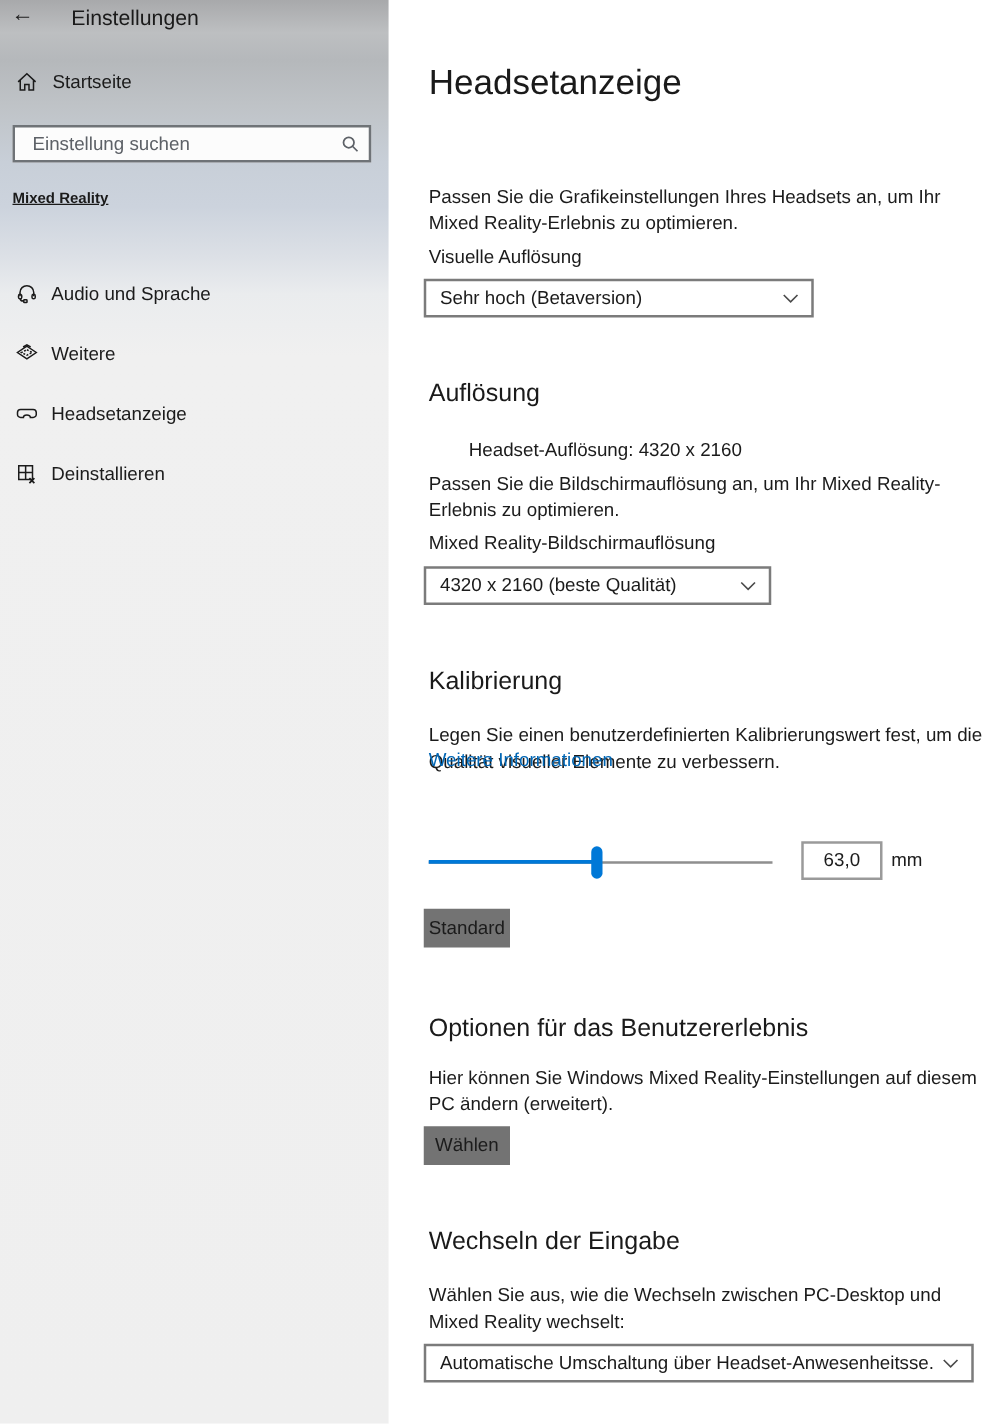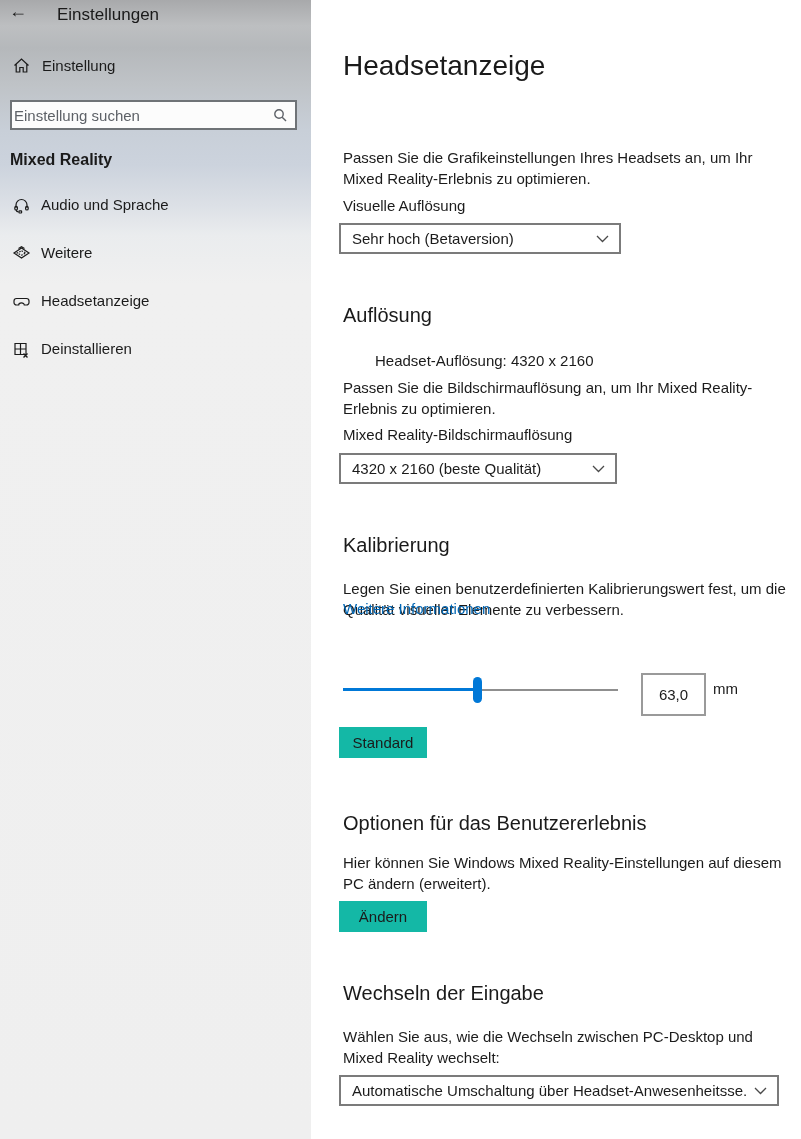--- a/index.html
+++ b/index.html
@@ -21,30 +21,30 @@
 
   .home-row { position:absolute; left:12px; top:56px; display:flex; align-items:center; gap:11px; }
   .home-row .label { font-size:15px; }
 
   .search-box {
     position:absolute; left:10px; top:100px; width:287px; height:30px;
     border:2px solid #6f7377; background:#fcfcfc; display:flex; align-items:center;
   }
   .search-box input {
     flex:1; border:none; outline:none; background:transparent;
-    font-family:"Liberation Sans", sans-serif; font-size:15px; padding:0 2px; color:#1b1b1b;
+    font-family:"Liberation Sans", sans-serif; font-size:15px; padding:0 14px; color:#1b1b1b;
   }
   .search-box input::placeholder { color:#5d6167; opacity:1; }
   .search-box .mag { margin-right:8px; flex:0 0 auto; }
 
-  .side-section-title { position:absolute; left:10px; top:151px; font-size:16px; font-weight:bold; color:#1a1a1a; }
+  .side-section-title { position:absolute; left:10px; top:151px; font-size:12px; font-weight:bold; color:#1a1a1a;text-decoration:underline; }
 
   .nav-item {
     position:absolute; left:0; width:311px; height:48px;
-    display:flex; align-items:flex-start; gap:10px; padding-left:12px; cursor:default;
+    display:flex; align-items:flex-end; gap:10px; padding-left:12px; cursor:default;
   }
   .nav-item .label { font-size:15px; color:#1b1b1b; }
   .nav-item .ico { width:19px; height:19px; flex:0 0 auto; }
 
   
   .content { position:absolute; left:311px; top:0; width:490px; height:1139px; background:#fff; }
   .page-title { position:absolute; left:32px; top:50px; font-size:28px; font-weight:300; color:#1a1a1a; }
   .h2 { position:absolute; left:32px; font-size:20px; font-weight:400; color:#1a1a1a; }
   .para { position:absolute; left:32px; width:452px; font-size:15px; line-height:21px; color:#1b1b1b; }
   .field-label { position:absolute; left:32px; font-size:15px; color:#1b1b1b; }
@@ -60,28 +60,28 @@
 
   .slider { position:absolute; left:32px; top:677px; width:275px; height:26px; }
   .slider .track { position:absolute; left:0; top:12px; width:100%; height:2px; background:#8f8f8f; }
   .slider .fill  { position:absolute; left:0; top:11px; width:49%; height:3px; background:#0078d7; }
   .slider .thumb {
     position:absolute; top:0; left:calc(49% - 5px); width:9px; height:26px;
     border-radius:5px; background:#0078d7; cursor:pointer;
   }
 
   .val-box {
-    position:absolute; left:330px; top:673px; width:65px; height:43px;
+    position:absolute; left:330px; top:673px; width:65px; height:31px;
     border:2px solid #9a9a9a; background:#fff; text-align:center;
     font-family:"Liberation Sans", sans-serif; font-size:15px; color:#1b1b1b; outline:none;
   }
   .unit { position:absolute; left:402px; top:680px; font-size:15px; }
 
   .btn {
-    position:absolute; left:28px; width:88px; height:31px; background:#14b8a6; border:none;
+    position:absolute; left:28px; width:69px; height:31px; background:#737373; border:none;
     font-family:"Liberation Sans", sans-serif; font-size:15px; color:#1b1b1b; cursor:default;
   }
 
   svg.line { stroke:#1b1b1b; fill:none; stroke-width:1.2; }
   svg.grey { stroke:#5d6167; fill:none; stroke-width:1.4; }
   svg.chevline { stroke:#4a4a4a; fill:none; stroke-width:1.3; }
 </style>
 </head>
 <body>
 
@@ -90,21 +90,21 @@
   <div class="sidebar">
     <div class="titlebar">
       <span class="back-btn">←</span>
       <span class="win-title">Einstellungen</span>
     </div>
 
     <div class="home-row">
       <svg class="line" width="19" height="19" viewBox="0 0 19 19">
         <path d="M2.5 9.5 L9.5 3 L16.5 9.5 M4.2 8.3 V16 H7.8 V11.5 H11.2 V16 H14.8 V8.3"></path>
       </svg>
-      <span class="label">Einstellung</span>
+      <span class="label">Startseite</span>
     </div>
 
     <div class="search-box">
       <input type="text" placeholder="Einstellung suchen" style="">
       <svg class="mag grey" width="14" height="14" viewBox="0 0 14 14">
         <circle cx="6" cy="6" r="4.2"></circle>
           <line x1="9.2" y1="9.2" x2="13" y2="13"></line>
       </svg>
     </div>
 
@@ -144,21 +144,21 @@
       </svg>
       <span class="label">Deinstallieren</span>
     </div>
   </div>
 
   <div class="content">
     <h1 class="page-title">Headsetanzeige</h1>
 
     <div class="para" style="top:147px;">Passen Sie die Grafikeinstellungen Ihres Headsets an, um Ihr Mixed Reality-Erlebnis zu optimieren.</div>
     <div class="field-label" style="top:197px;">Visuelle Auflösung</div>
-    <div class="dropdown" style="top:223px; width:282px;">
+    <div class="dropdown" style="top:223px; width:312px;">
       <span class="val">Sehr hoch (Betaversion)</span>
       <svg class="chev chevline" width="13" height="8" viewBox="0 0 13 8">
         <polyline points="1,1 6.5,6.5 12,1"></polyline>
       </svg>
     </div>
 
     <div class="h2" style="top:304px;">Auflösung</div>
     <div class="para" style="top:350px;margin-left:32px;">Headset-Auflösung: 4320 x 2160</div>
     <div class="para" style="top:377px;">Passen Sie die Bildschirmauflösung an, um Ihr Mixed Reality-Erlebnis zu optimieren.</div>
     <div class="field-label" style="top:426px;">Mixed Reality-Bildschirmauflösung</div>
@@ -177,21 +177,21 @@
       <div class="track"></div>
       <div class="fill" style="width: 49%;"></div>
       <div class="thumb" style="left: calc(49% - 5px);"></div>
     </div>
     <input class="val-box" value="63,0" style="">
     <span class="unit">mm</span>
     <button class="btn" style="top:727px;">Standard</button>
 
     <div class="h2" style="top:812px;">Optionen für das Benutzererlebnis</div>
     <div class="para" style="top:852px;">Hier können Sie Windows Mixed Reality-Einstellungen auf diesem PC ändern (erweitert).</div>
-    <button class="btn" style="top:901px;">Ändern</button>
+    <button class="btn" style="top:901px;">Wählen</button>
 
     <div class="h2" style="top:982px;">Wechseln der Eingabe</div>
     <div class="para" style="top:1026px;">Wählen Sie aus, wie die Wechseln zwischen PC-Desktop und Mixed Reality wechselt:</div>
     <div class="dropdown" style="top:1075px; width:440px;">
       <span class="val">Automatische Umschaltung über Headset-Anwesenheitsse...</span>
       <svg class="chev chevline" width="13" height="8" viewBox="0 0 13 8">
         <polyline points="1,1 6.5,6.5 12,1"></polyline>
       </svg>
     </div>
   </div>

